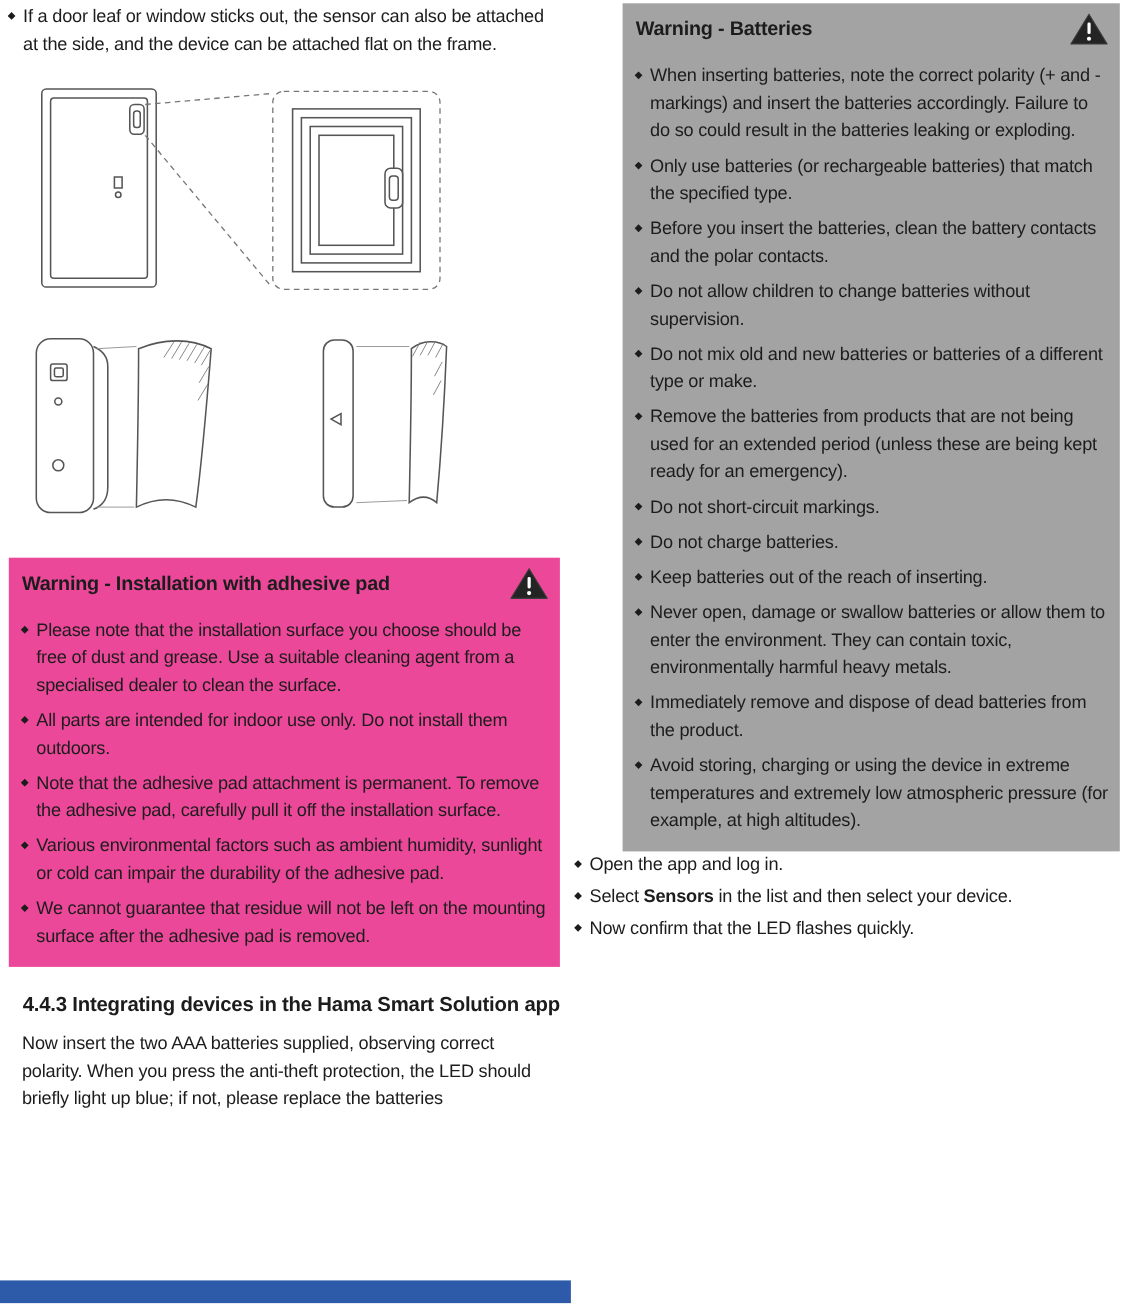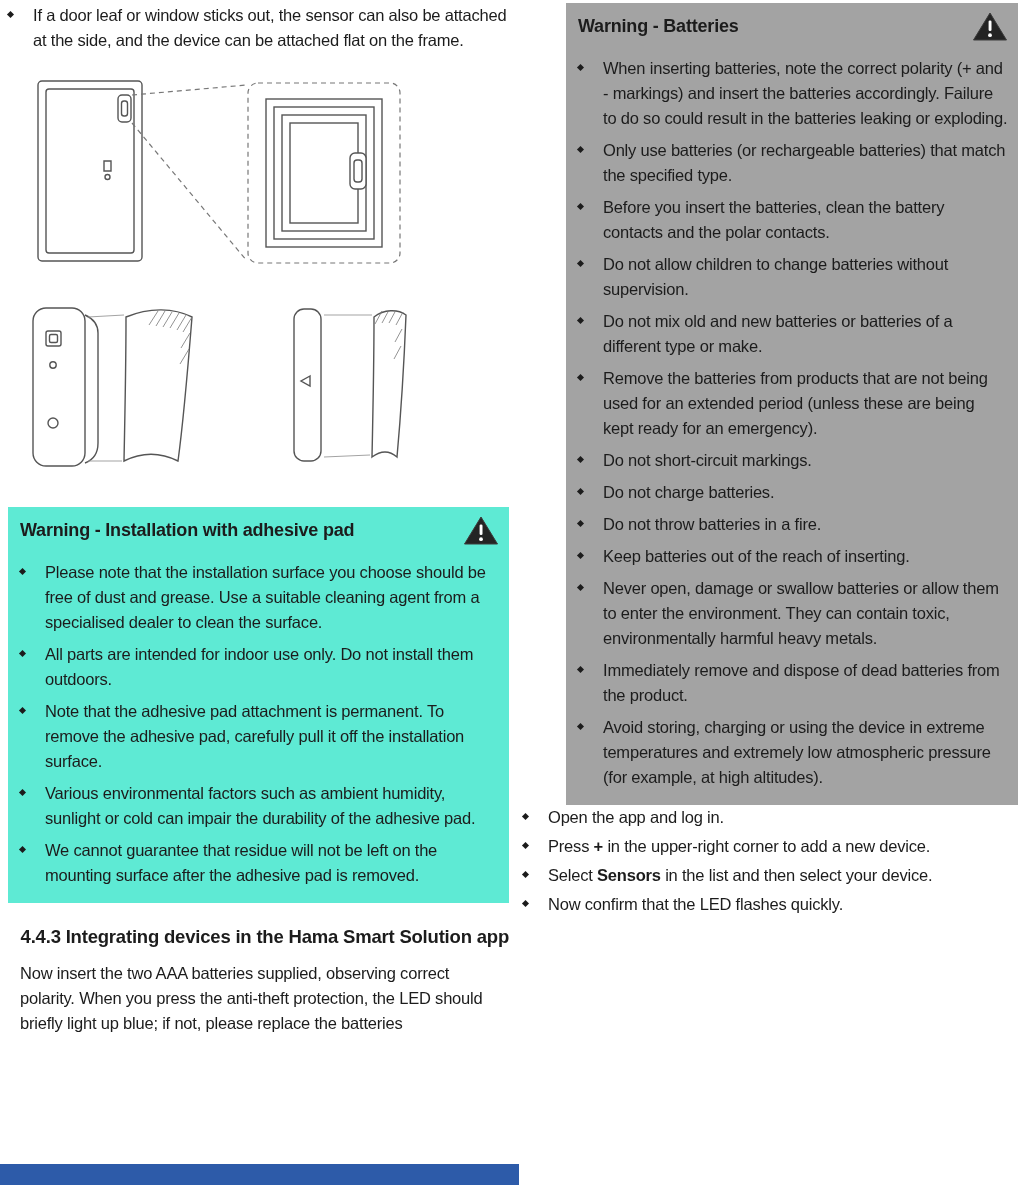--- a/index.html
+++ b/index.html
@@ -5,21 +5,21 @@
   html,body{margin:0;padding:0;background:#ffffff;}
   #page{
     position:relative;width:1027px;height:1185px;background:#fff;
     font-family:"Liberation Sans","DejaVu Sans",sans-serif;color:#1c1c1c;
     overflow:hidden;
   }
   .col-left{position:absolute;left:8px;top:3px;width:501px;}
   .col-right{position:absolute;left:523px;top:3px;width:495px;}
 
   ul.bullets{list-style:none;margin:0;padding:0;}
-  .bullet-row{display:flex;gap:20px;margin-bottom:7px;}
+  .bullet-row{display:flex;gap:8px;margin-bottom:7px;}
   .marker{width:5px;height:5px;background:#1c1c1c;transform:rotate(45deg);margin-top:9px;flex:0 0 5px;}
   .btext{display:block;font-size:16.5px;line-height:25px;letter-spacing:-0.2px;}
 
   .warnbox{background:#d9d9d9;padding:8px 10px 8px 12px;}
   .warnhead{display:flex;justify-content:space-between;align-items:flex-start;margin-bottom:10px;}
   .warntitle{font-size:18px;font-weight:bold;padding-top:5px;letter-spacing:-0.2px;}
   .warnicon{flex:0 0 auto;margin-left:10px;}
 
   h2.section{font-size:18.5px;font-weight:bold;margin:22px 0 10px 0;line-height:1.3;letter-spacing:-0.2px;text-align:right;}
   p.body{font-size:16.5px;line-height:25px;margin:12px;letter-spacing:-0.2px;}
@@ -112,21 +112,21 @@
       <g stroke="#777" stroke-width="0.8">
         <line x1="374" y1="246" x2="367" y2="259"></line>
         <line x1="381" y1="245" x2="374" y2="258"></line>
         <line x1="388" y1="245" x2="381" y2="258"></line>
         <line x1="395" y1="247" x2="388" y2="260"></line>
         <line x1="394" y1="264" x2="387" y2="277"></line>
         <line x1="393" y1="281" x2="386" y2="294"></line>
       </g>
     </svg>
 
-    <div class="warnbox mt-box" style="background: #5eead4;">
+    <div class="warnbox mt-box" style="background: #ec4899;">
       <div class="warnhead">
         <span class="warntitle">Warning - Installation with adhesive pad</span>
         <span class="warnicon">
           <svg width="36" height="31" viewBox="0 0 36 31">
             <path d="M18 2 L34.5 29 H1.5 Z" fill="#242424" stroke="#3c3c3c" stroke-width="1" stroke-linejoin="round"></path>
             <rect x="16.6" y="9.5" width="2.9" height="10.5" rx="1.3" fill="#fff"></rect>
             <circle cx="18" cy="24.2" r="1.9" fill="#fff"></circle>
           </svg>
         </span>
       </div>
@@ -212,24 +212,20 @@
           <li class="bullet-row">
             <span class="marker"></span>
             <span class="btext">Do not short-circuit markings.</span>
           </li>
 
           <li class="bullet-row">
             <span class="marker"></span>
             <span class="btext">Do not charge batteries.</span>
           </li>
 
-          <li class="bullet-row">
-            <span class="marker"></span>
-            <span class="btext">Do not throw batteries in a fire.</span>
-          </li>
 
           <li class="bullet-row">
             <span class="marker"></span>
             <span class="btext">Keep batteries out of the reach of inserting.</span>
           </li>
 
           <li class="bullet-row">
             <span class="marker"></span>
             <span class="btext">Never open, damage or swallow batteries or allow them to enter the environment. They can contain toxic, environmentally harmful heavy metals.</span>
           </li>
@@ -247,24 +243,20 @@
     </div>
 
     <ul class="bullets steps">
 
 
         <li class="bullet-row">
           <span class="marker"></span>
           <span class="btext">Open the app and log in.</span>
         </li>
 
-        <li class="bullet-row">
-          <span class="marker"></span>
-          <span class="btext">Press <b>+</b> in the upper-right corner to add a new device.</span>
-        </li>
 
         <li class="bullet-row">
           <span class="marker"></span>
           <span class="btext">Select <b>Sensors</b> in the list and then select your device.</span>
         </li>
 
         <li class="bullet-row">
           <span class="marker"></span>
           <span class="btext">Now confirm that the LED flashes quickly.</span>
         </li>

